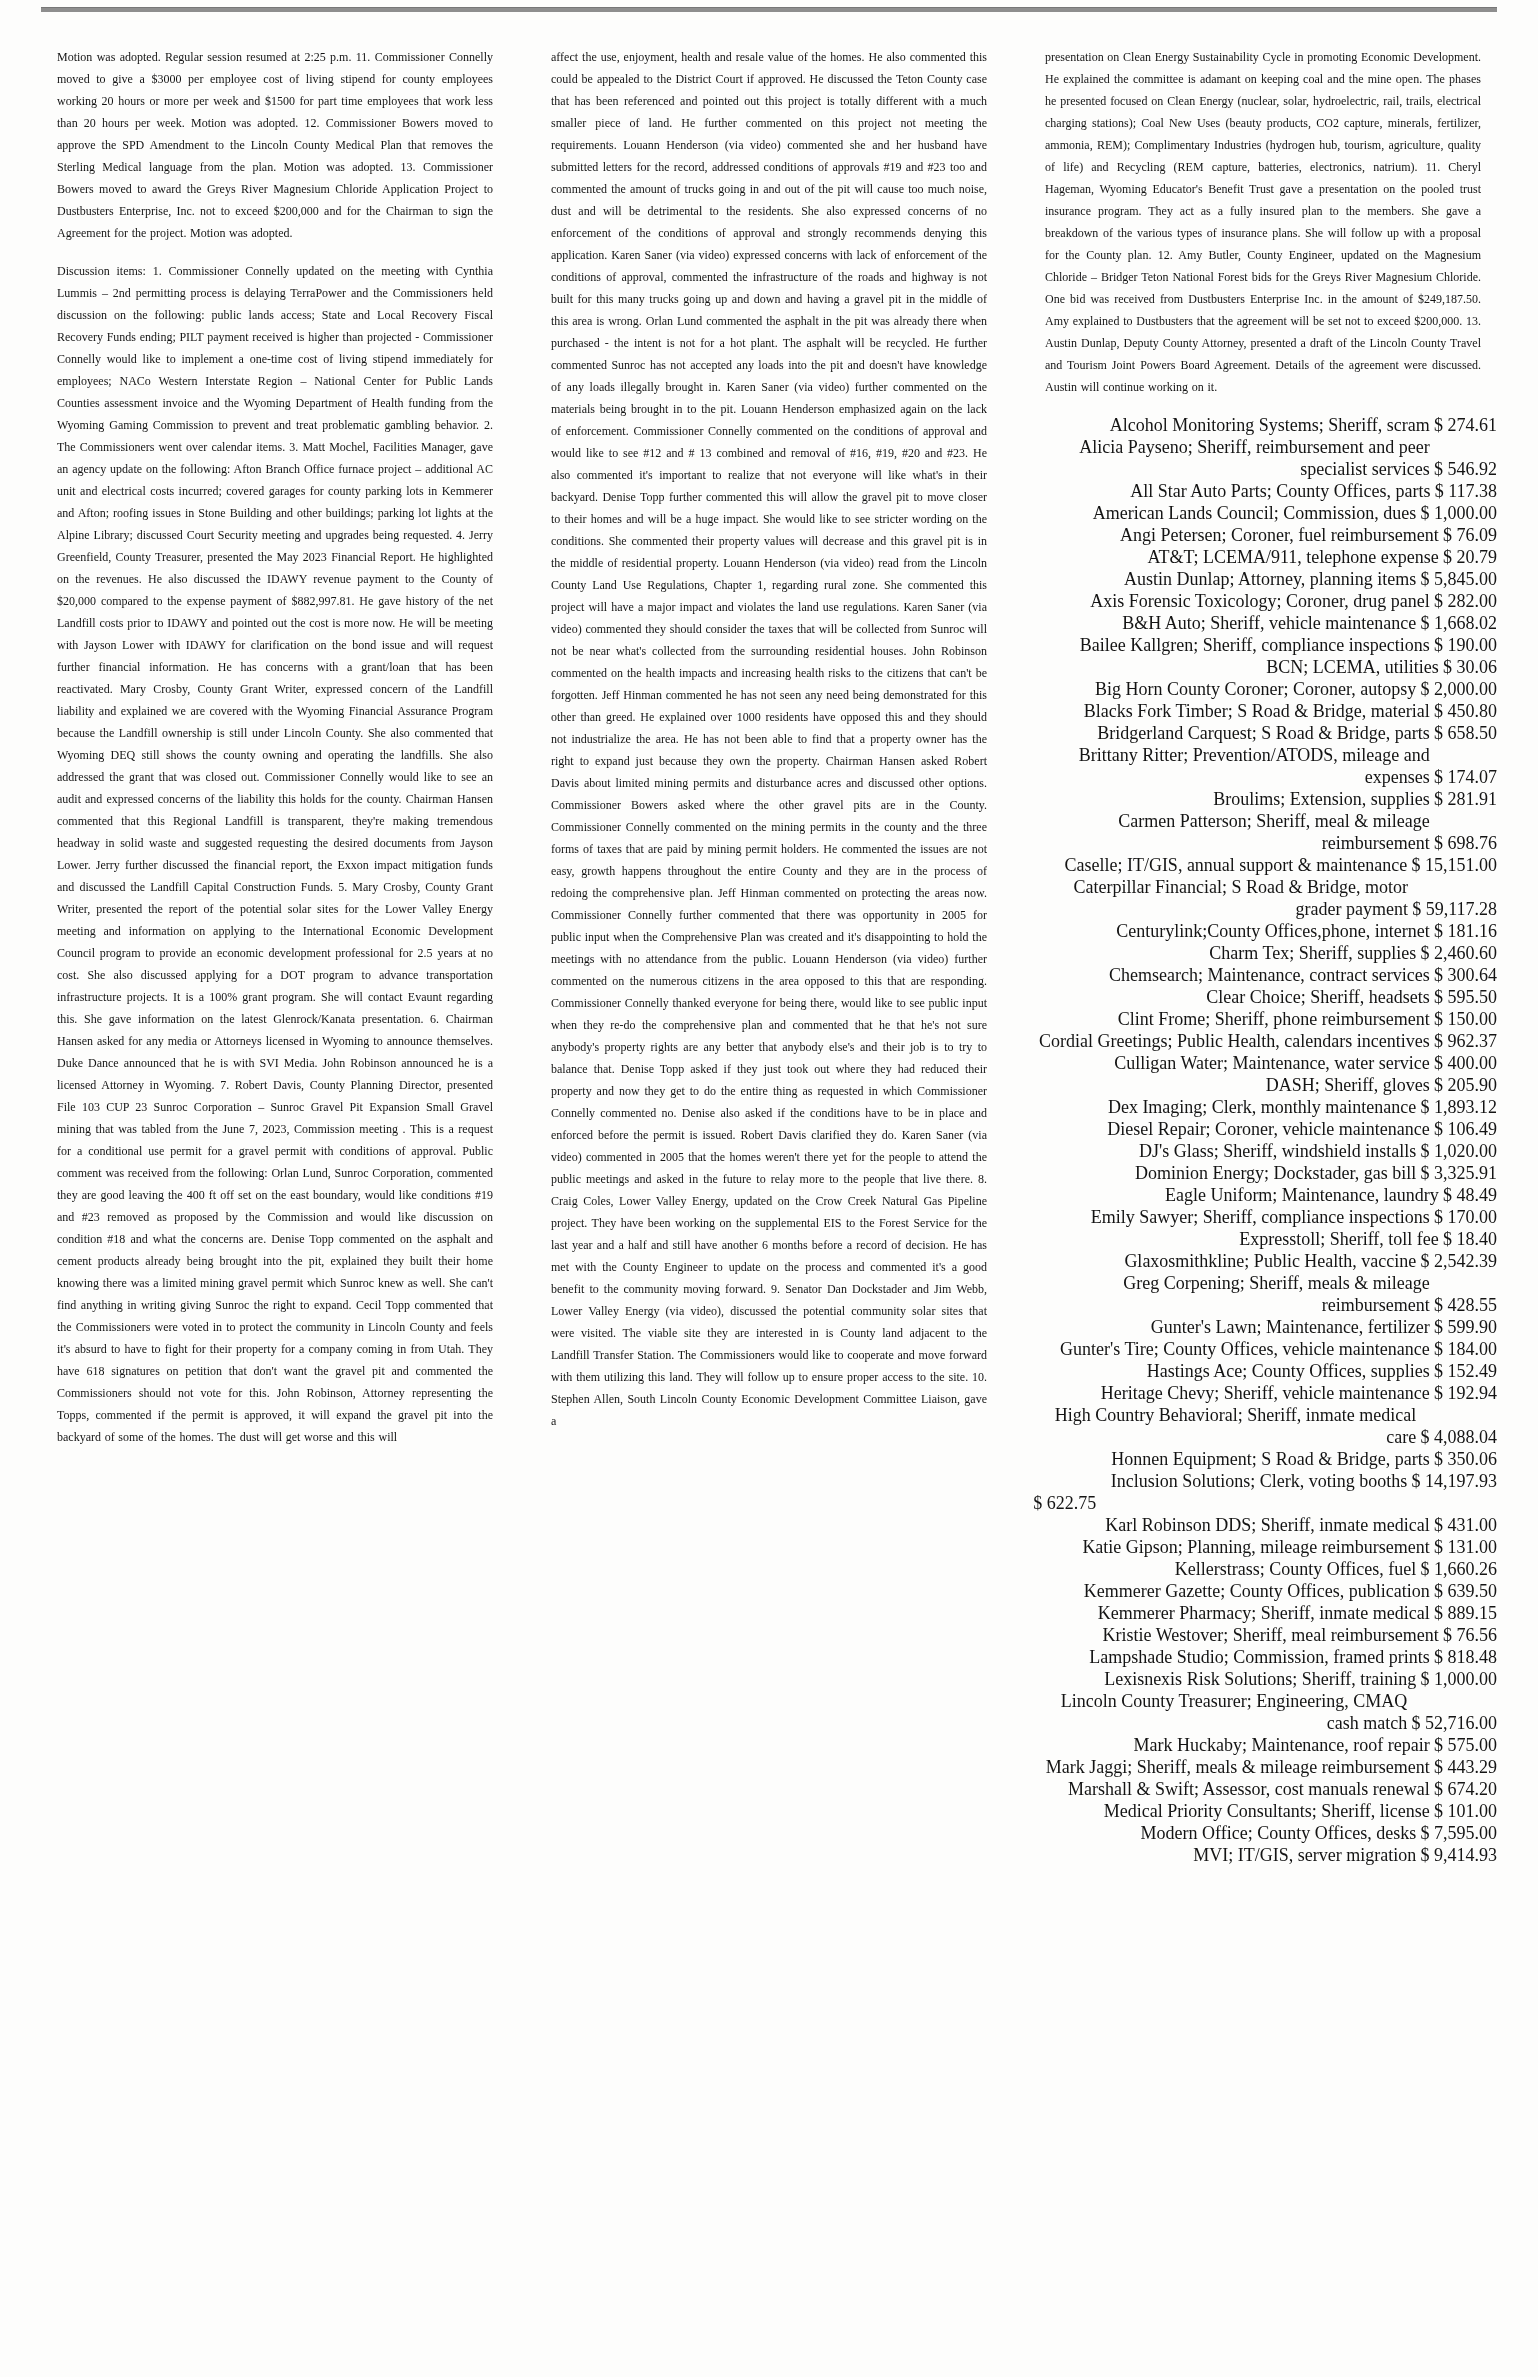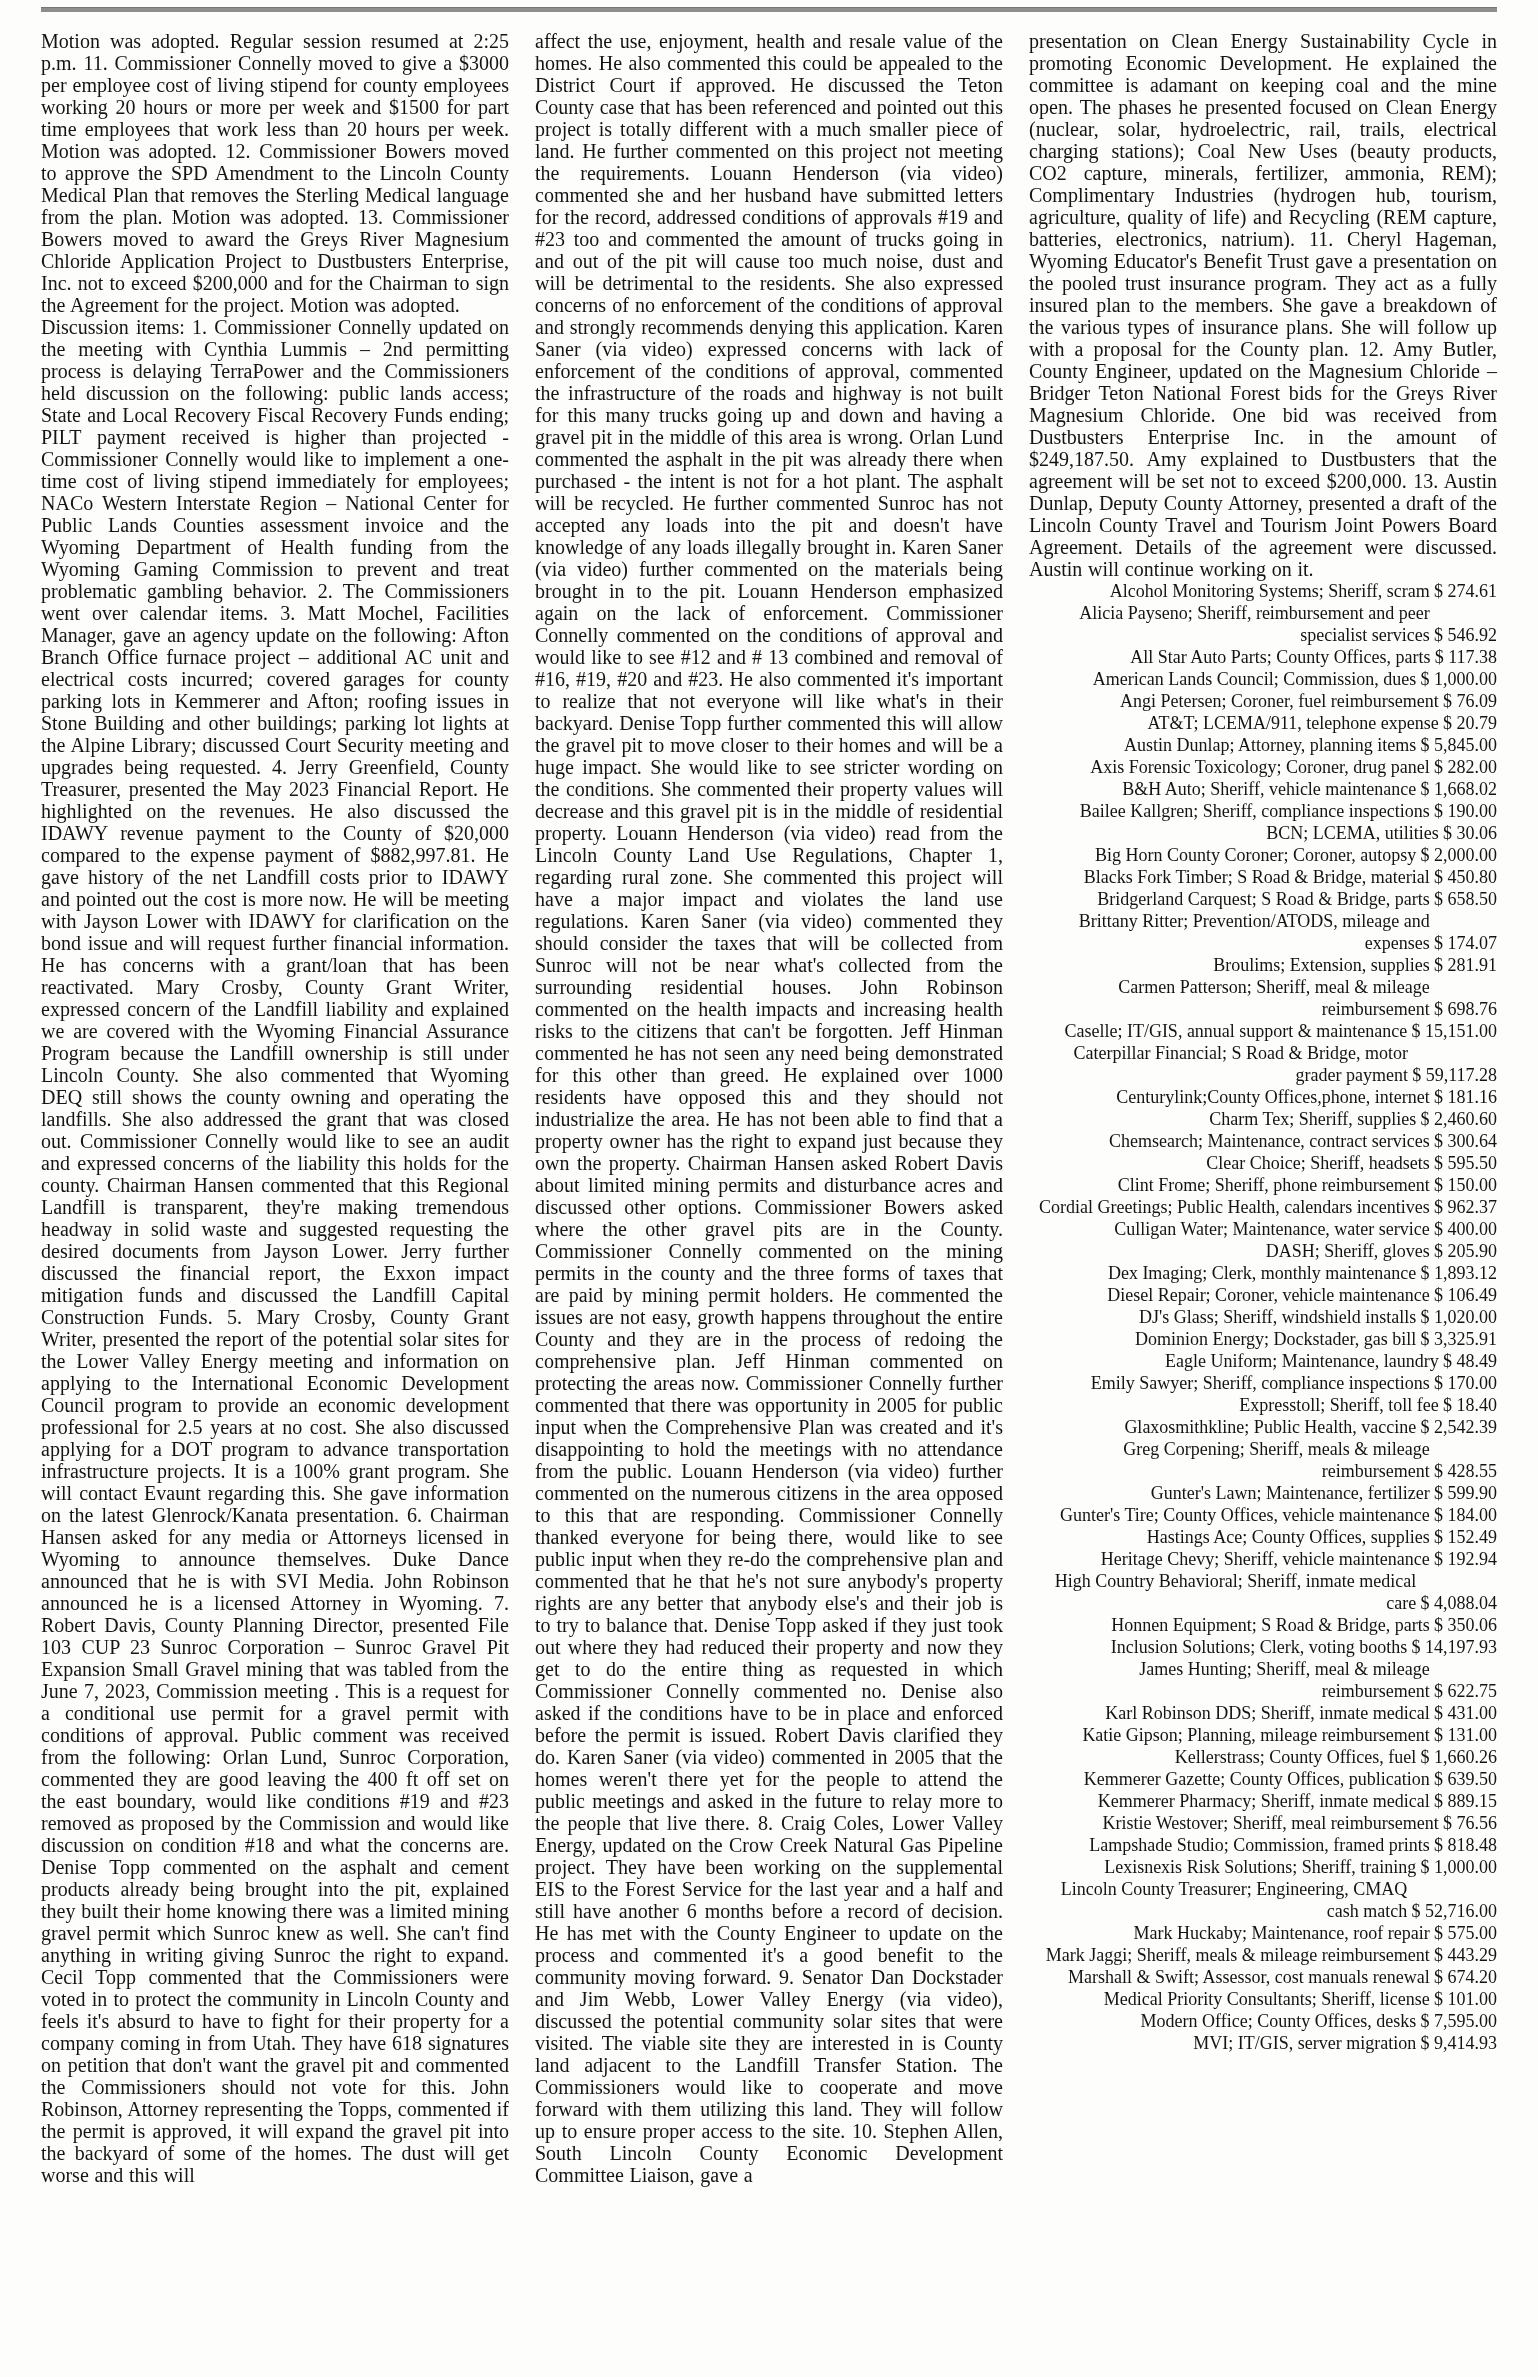--- a/index.html
+++ b/index.html
@@ -35,22 +35,22 @@
     height: 4.2px; background: #8e8e8e; margin-top: 7px;
     border-top: 0.7px solid #777;
   }
 
   
   .columns {
     display: flex; gap: 26px; margin-top: 18px;
   }
   .col { flex: 1 1 0; min-width: 0; }
   .col p {
-    margin: 0;
-    font-size: 20px; line-height: 22px;
+    margin: 16px;
+    font-size: 12px; line-height: 22px;
     text-align: justify;
     word-spacing: 0.7px;
   }
   
   .pay-row {
     display: flex; align-items: flex-end;
     font-size: 18px; line-height: 22px;
   }
   .pay-desc { flex: 1 1 auto; text-align: right; }
   .pay-amt  { flex: 0 0 auto; text-align: right; white-space: nowrap; margin-left: 4.2px; }
@@ -241,21 +241,20 @@
           </div>
           <div class="pay-row">
             <span class="pay-desc">Honnen Equipment; S Road &amp; Bridge, parts</span>
             <span class="pay-amt">$ 350.06</span>
           </div>
           <div class="pay-row">
             <span class="pay-desc">Inclusion Solutions; Clerk, voting booths</span>
             <span class="pay-amt">$ 14,197.93</span>
           </div>
           <div class="pay-row">
-            <span class="pay-desc">James Hunting; Sheriff, meal &amp; mileage reimbursement</span>
             <span class="pay-amt">$ 622.75</span>
           </div>
           <div class="pay-row">
             <span class="pay-desc">Karl Robinson DDS; Sheriff, inmate medical</span>
             <span class="pay-amt">$ 431.00</span>
           </div>
           <div class="pay-row">
             <span class="pay-desc">Katie Gipson; Planning, mileage reimbursement</span>
             <span class="pay-amt">$ 131.00</span>
           </div>

